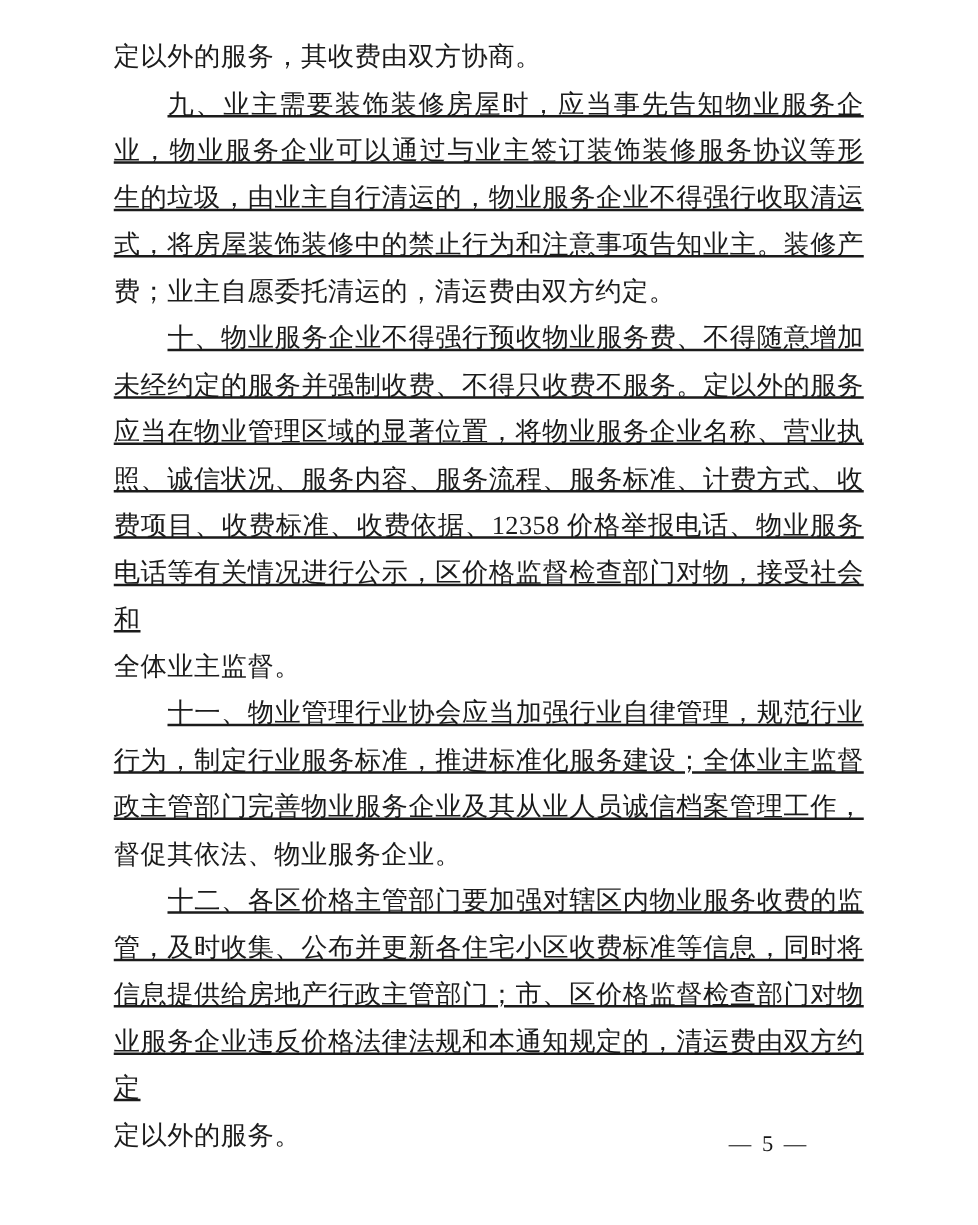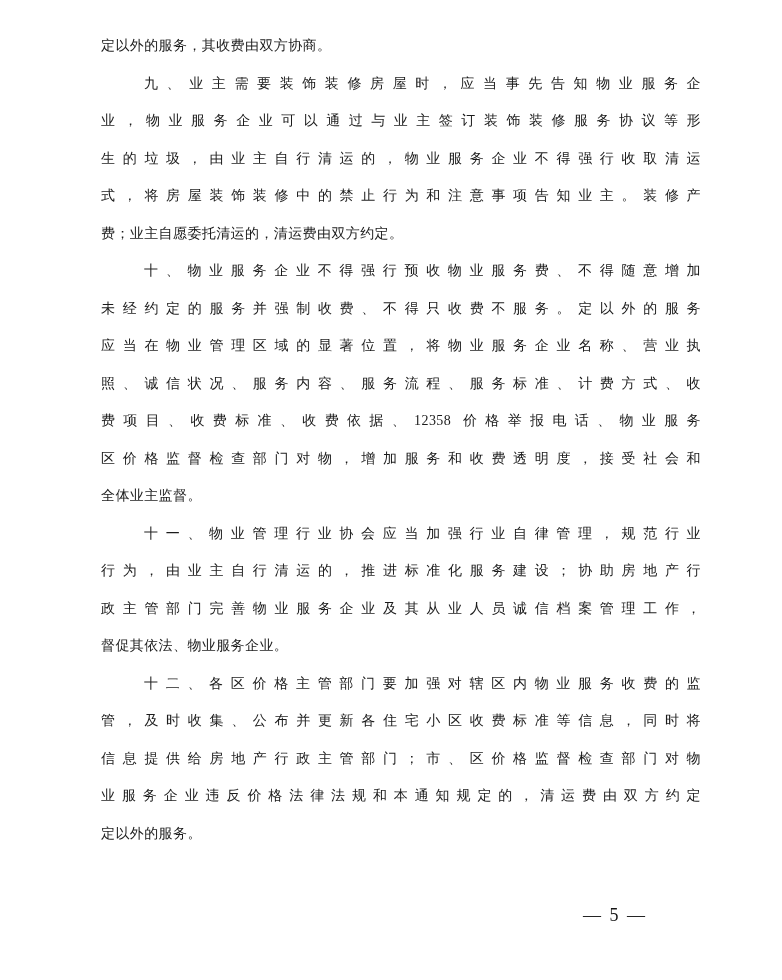--- a/index.html
+++ b/index.html
@@ -14,35 +14,36 @@
     overflow: hidden;
     font-family: "Liberation Serif", "DejaVu Serif", serif;
   }
   .doc-page {
     position: absolute;
     inset: 0;
     background: #ffffff;
   }
   .text-block {
     position: absolute;
-    left: 101px;
+    left: 91px;
     top: 27px;
     width: 600px;
     color: #1b1b1b;
-    font-size: 14px;
+    font-size: 21px;
     line-height: 37.5px;
     letter-spacing: 0.4px;
   }
   .line {
     text-align: left;
     min-height: 37.5px;
   }
   .line.j {
     text-align: justify;
     text-align-last: justify;
+    text-decoration: underline;
     -moz-text-align-last: justify;
   }
   .line.ind {
     padding-left: 43px;
   }
   .page-number {
     position: absolute;
     top: 905px;
     left: 583px;
     color: #161616;
@@ -60,24 +61,24 @@
       <div class="line j ind">九、业主需要装饰装修房屋时，应当事先告知物业服务企</div>
       <div class="line j">业，物业服务企业可以通过与业主签订装饰装修服务协议等形</div>
       <div class="line j">生的垃圾，由业主自行清运的，物业服务企业不得强行收取清运</div>
       <div class="line j">式，将房屋装饰装修中的禁止行为和注意事项告知业主。装修产</div>
       <div class="line">费；业主自愿委托清运的，清运费由双方约定。</div>
       <div class="line j ind">十、物业服务企业不得强行预收物业服务费、不得随意增加</div>
       <div class="line j">未经约定的服务并强制收费、不得只收费不服务。定以外的服务</div>
       <div class="line j">应当在物业管理区域的显著位置，将物业服务企业名称、营业执</div>
       <div class="line j">照、诚信状况、服务内容、服务流程、服务标准、计费方式、收</div>
       <div class="line j">费项目、收费标准、收费依据、12358 价格举报电话、物业服务</div>
-      <div class="line j">区价格监督检查部门对物，增加服务和收费透明度，接受社会和</div>
+      <div class="line j">电话等有关情况进行公示，区价格监督检查部门对物，接受社会和</div>
       <div class="line">全体业主监督。</div>
       <div class="line j ind">十一、物业管理行业协会应当加强行业自律管理，规范行业</div>
-      <div class="line j">行为，由业主自行清运的，推进标准化服务建设；协助房地产行</div>
+      <div class="line j">行为，制定行业服务标准，推进标准化服务建设；全体业主监督</div>
       <div class="line j">政主管部门完善物业服务企业及其从业人员诚信档案管理工作，</div>
       <div class="line">督促其依法、物业服务企业。</div>
       <div class="line j ind">十二、各区价格主管部门要加强对辖区内物业服务收费的监</div>
       <div class="line j">管，及时收集、公布并更新各住宅小区收费标准等信息，同时将</div>
       <div class="line j">信息提供给房地产行政主管部门；市、区价格监督检查部门对物</div>
       <div class="line j">业服务企业违反价格法律法规和本通知规定的，清运费由双方约定</div>
       <div class="line">定以外的服务。</div>
     </div>
   <div class="page-number">— 5 —</div>
 </div>

